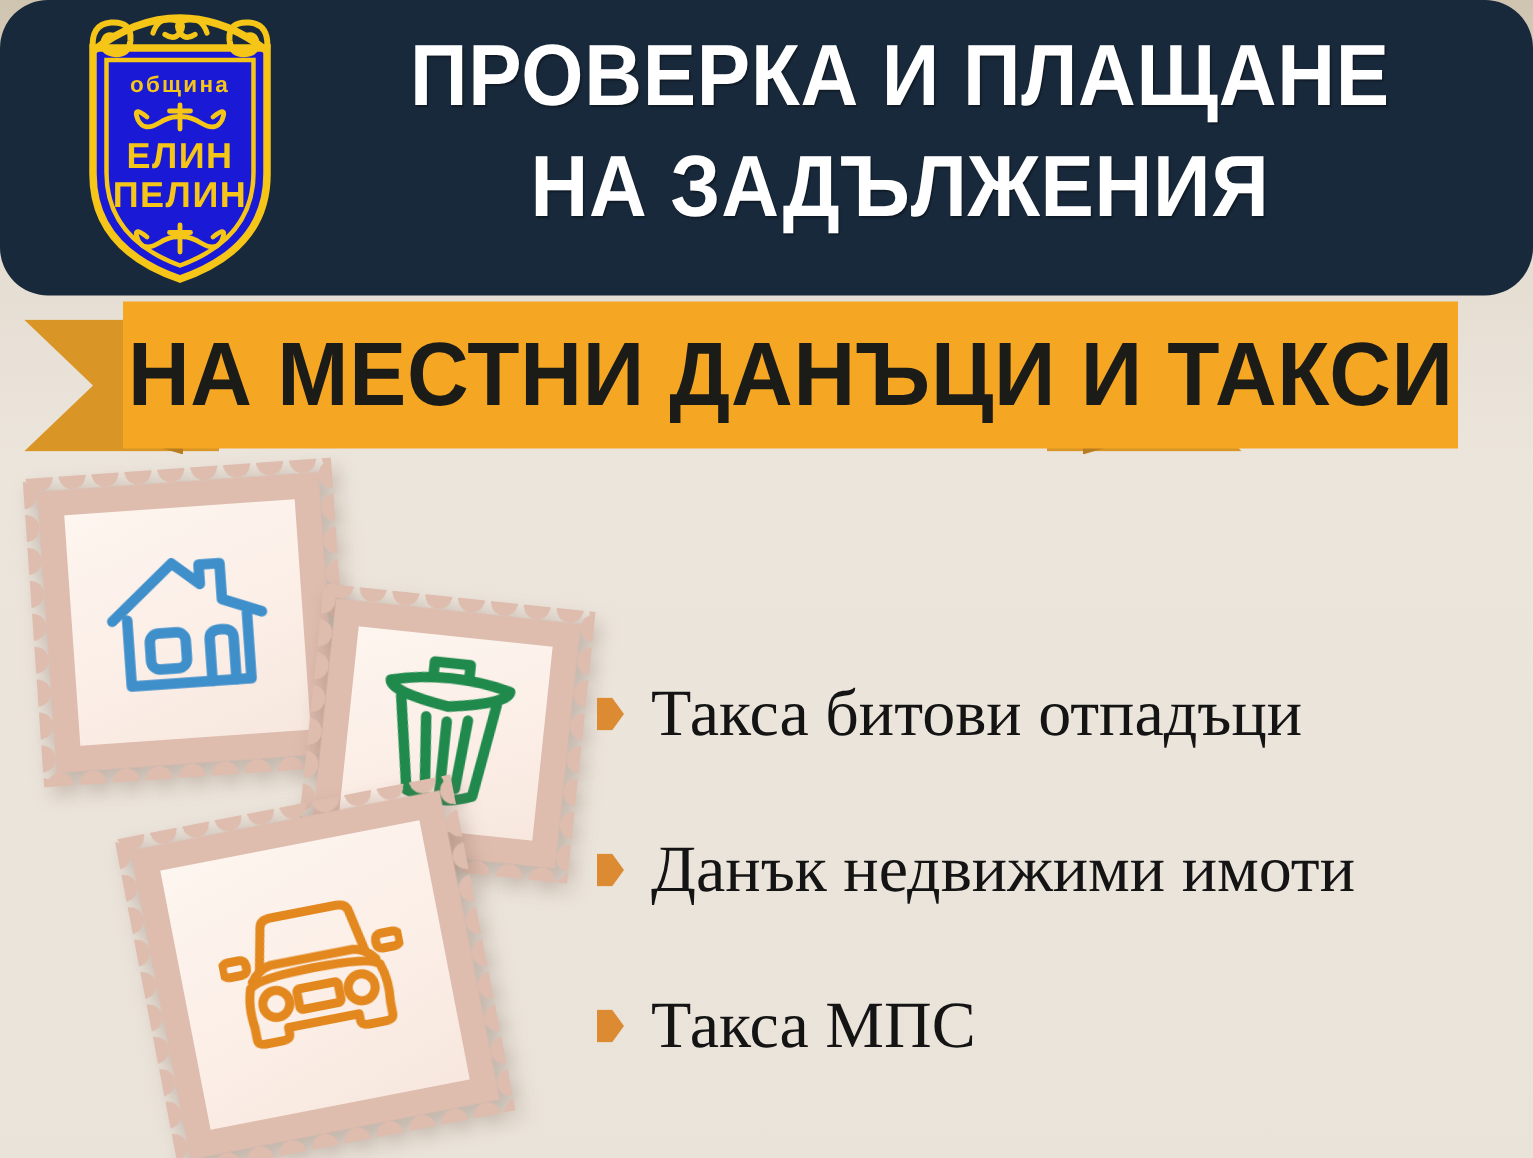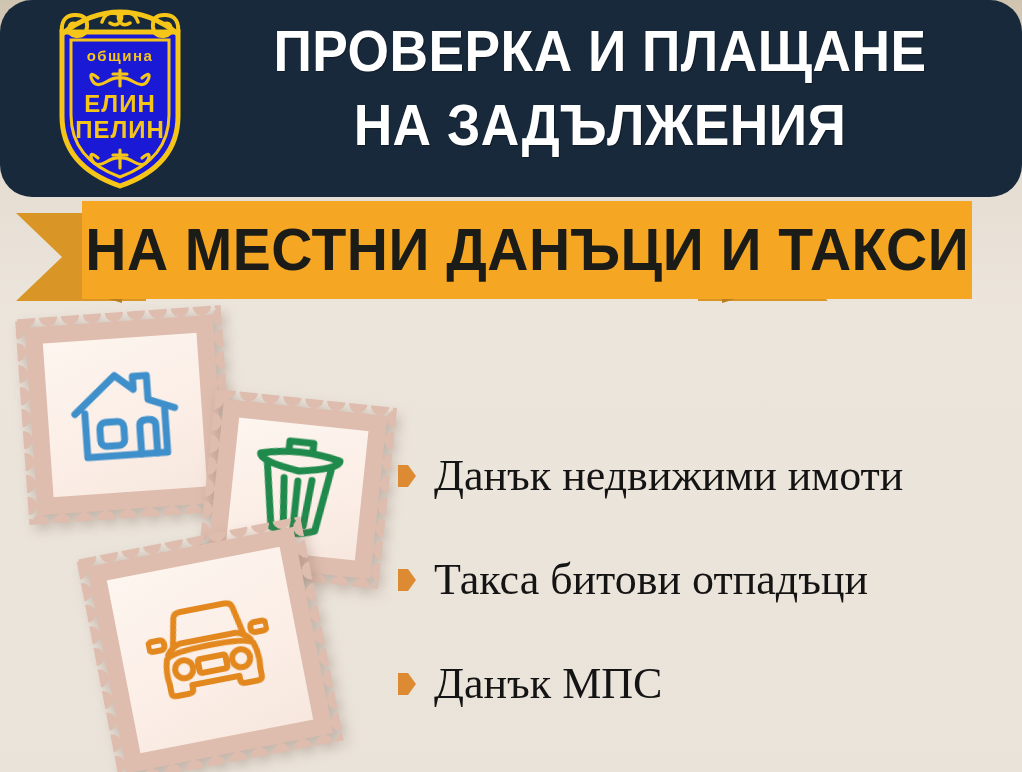--- a/index.html
+++ b/index.html
@@ -279,25 +279,25 @@
             <rect x="106" y="30" width="16" height="10" rx="4"></rect>
           </g>
         </svg>
       </div>
     </div>
   </div>
 
   <div class="list">
     <div class="list-item">
       <span class="bullet"></span>
-      <span class="list-label">Данък недвижими имоти</span>
+      <span class="list-label">Такса битови отпадъци</span>
     </div>
     <div class="list-item">
       <span class="bullet"></span>
-      <span class="list-label">Такса битови отпадъци</span>
+      <span class="list-label">Данък недвижими имоти</span>
     </div>
     <div class="list-item">
       <span class="bullet"></span>
-      <span class="list-label">Данък МПС</span>
+      <span class="list-label">Такса МПС</span>
     </div>
   </div>
 
 </div>
 
 </body></html>

